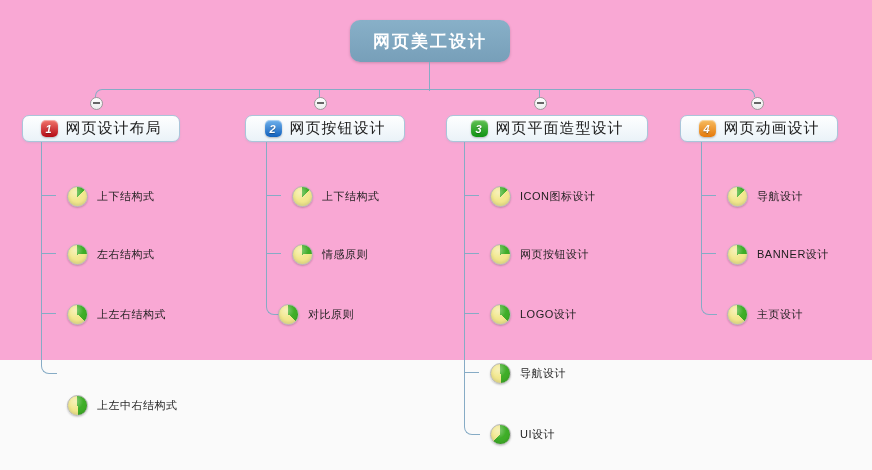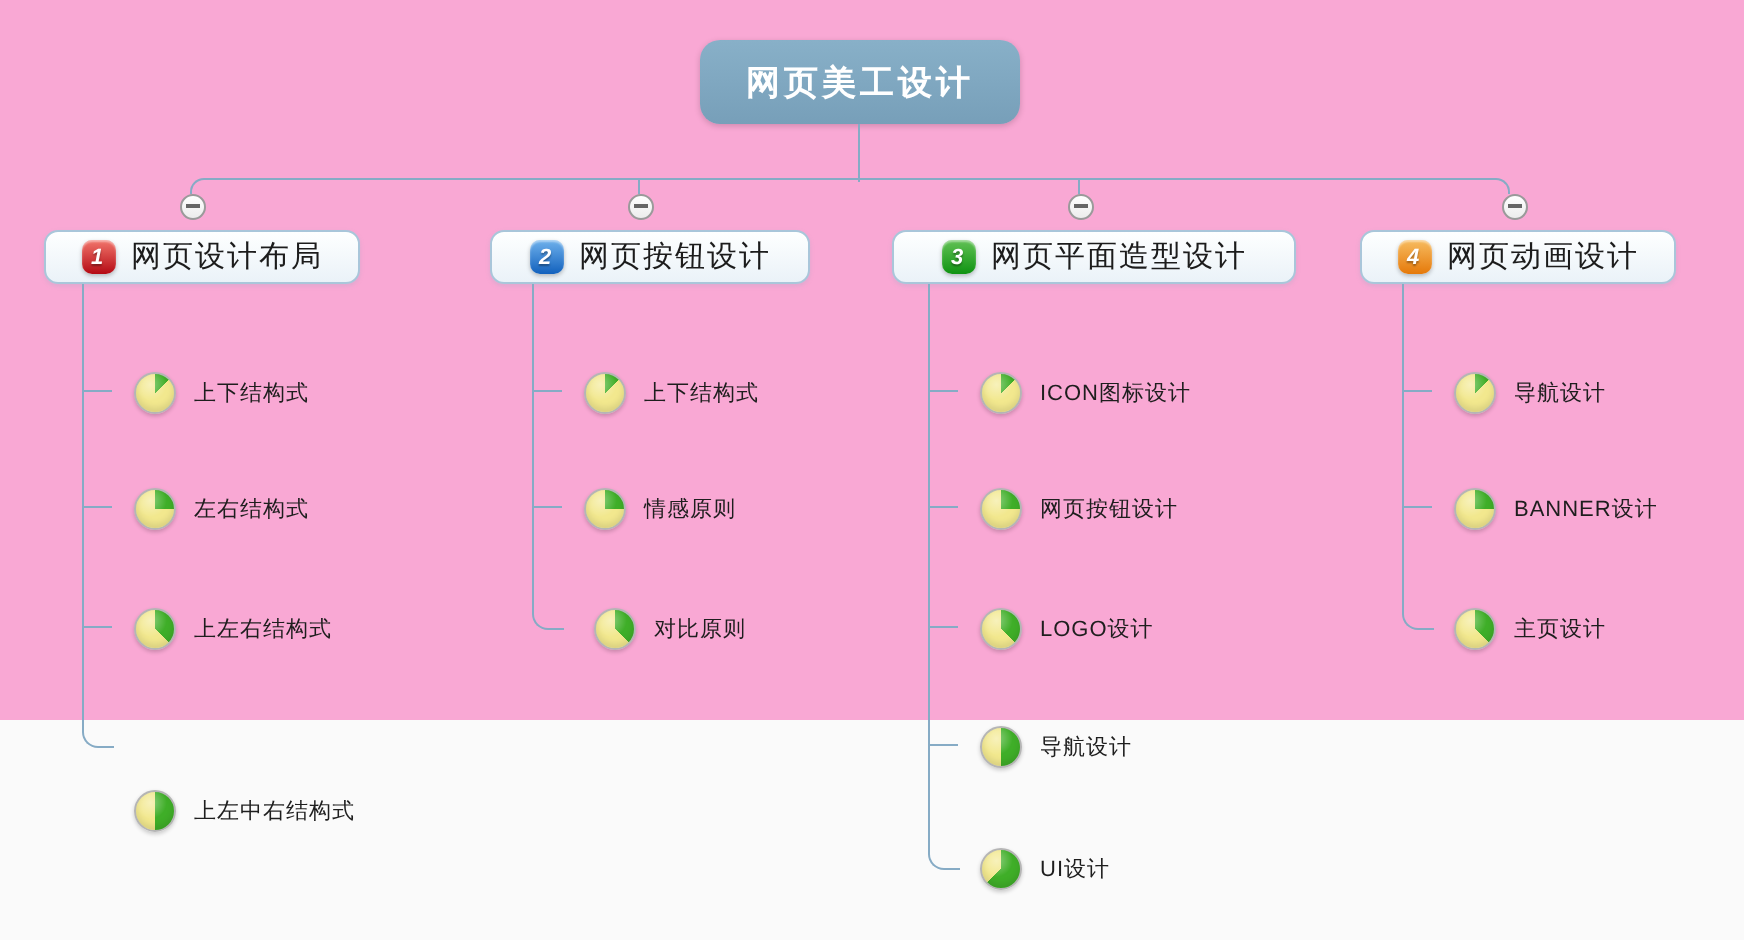--- a/index.html
+++ b/index.html
@@ -92,21 +92,21 @@
     <div class="line" style="left: 267px; top: 195.25px; width: 14px; height: 0px; border-top: 1.5px solid rgb(134, 171, 197);"></div>
     <div class="subtopic" style="left: 292px; top: 183px;">
       <span class="pie" style="background: radial-gradient(circle at 38% 28%, rgba(255, 255, 255, 0.4), rgba(255, 255, 255, 0) 45%), conic-gradient(rgb(63, 174, 40) 0deg, rgb(63, 174, 40) 45deg, rgb(242, 232, 142) 45deg, rgb(242, 232, 142) 360deg); border-color: rgb(181, 181, 181);"></span>
       <span class="sub-label">上下结构式</span>
     </div>
     <div class="line" style="left: 267px; top: 253.25px; width: 14px; height: 0px; border-top: 1.5px solid rgb(134, 171, 197);"></div>
     <div class="subtopic" style="left: 292px; top: 241px;">
       <span class="pie" style="background: radial-gradient(circle at 38% 28%, rgba(255, 255, 255, 0.4), rgba(255, 255, 255, 0) 45%), conic-gradient(rgb(63, 174, 40) 0deg, rgb(63, 174, 40) 90deg, rgb(242, 232, 142) 90deg, rgb(242, 232, 142) 360deg); border-color: rgb(181, 181, 181);"></span>
       <span class="sub-label">情感原则</span>
     </div>
-    <div class="subtopic" style="left: 297px; top: 301px; justify-content: flex-end;">
+    <div class="subtopic" style="left: 278px; top: 301px; justify-content: flex-end;">
       <span class="pie" style="background: radial-gradient(circle at 38% 28%, rgba(255, 255, 255, 0.4), rgba(255, 255, 255, 0) 45%), conic-gradient(rgb(63, 174, 40) 0deg, rgb(63, 174, 40) 135deg, rgb(242, 232, 142) 135deg, rgb(242, 232, 142) 360deg); border-color: rgb(181, 181, 181);"></span>
       <span class="sub-label">对比原则</span>
     </div>
     <div class="line" style="left: 539.25px; top: 89px; width: 0px; height: 8px; border-left: 1.5px solid rgb(134, 171, 197);"></div>
     <div class="collapse" style="left: 533.5px; top: 96.5px;">
       <span class="minus"></span>
     </div>
     <div class="branch-topic" style="left: 446px; top: 115px; width: 202px; height: 27px; background: linear-gradient(rgb(254, 255, 255) 0%, rgb(234, 242, 248) 100%); border: 1px solid rgb(169, 198, 218); color: rgb(28, 28, 28);">
       <span class="badge" style="background: linear-gradient(rgb(98, 193, 85), rgb(15, 147, 18));">3</span>
       <span class="branch-label">网页平面造型设计</span>

